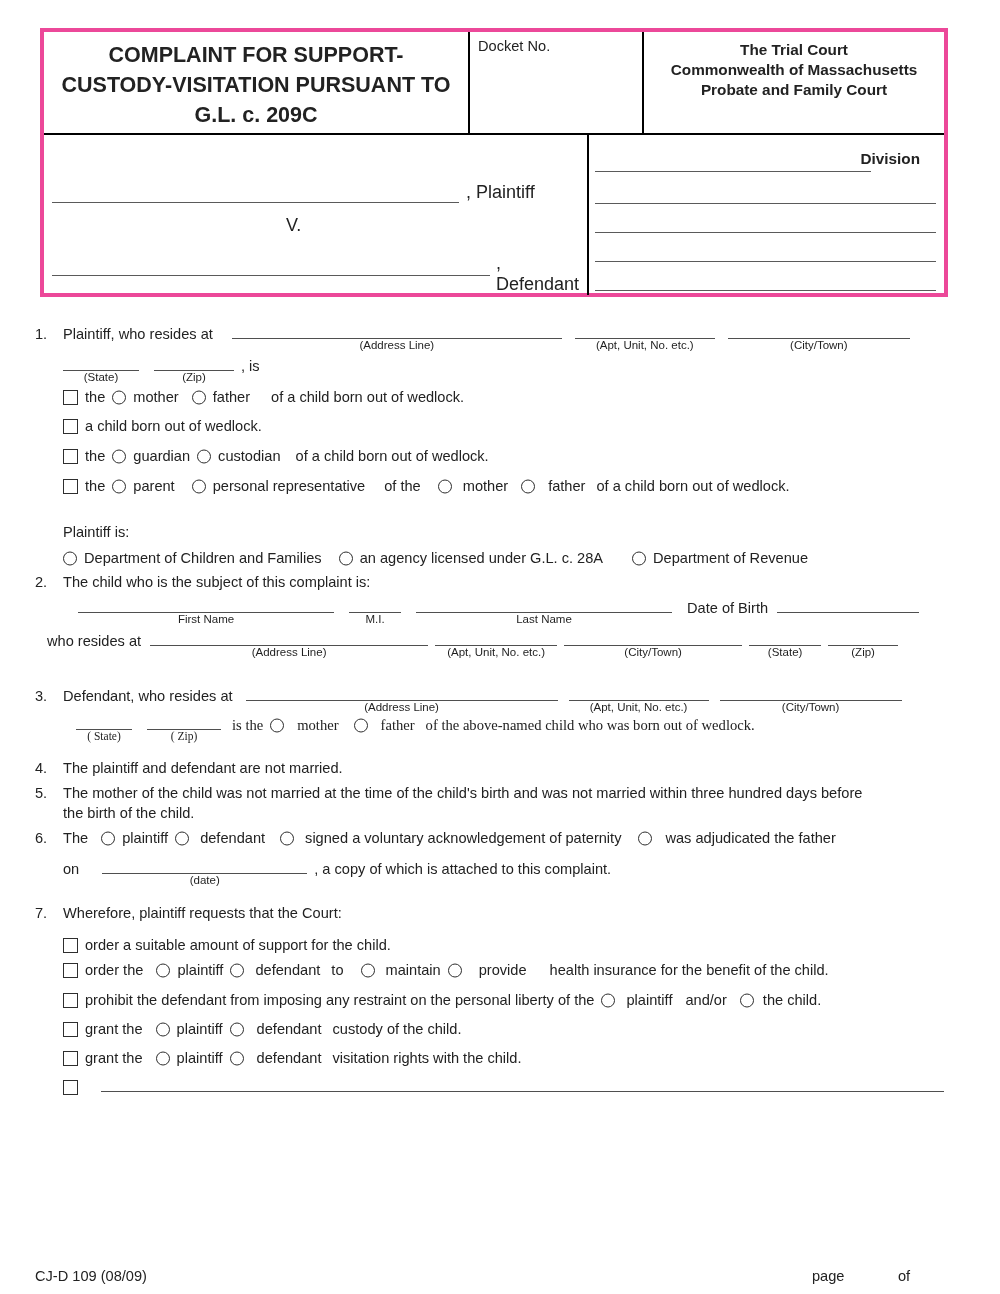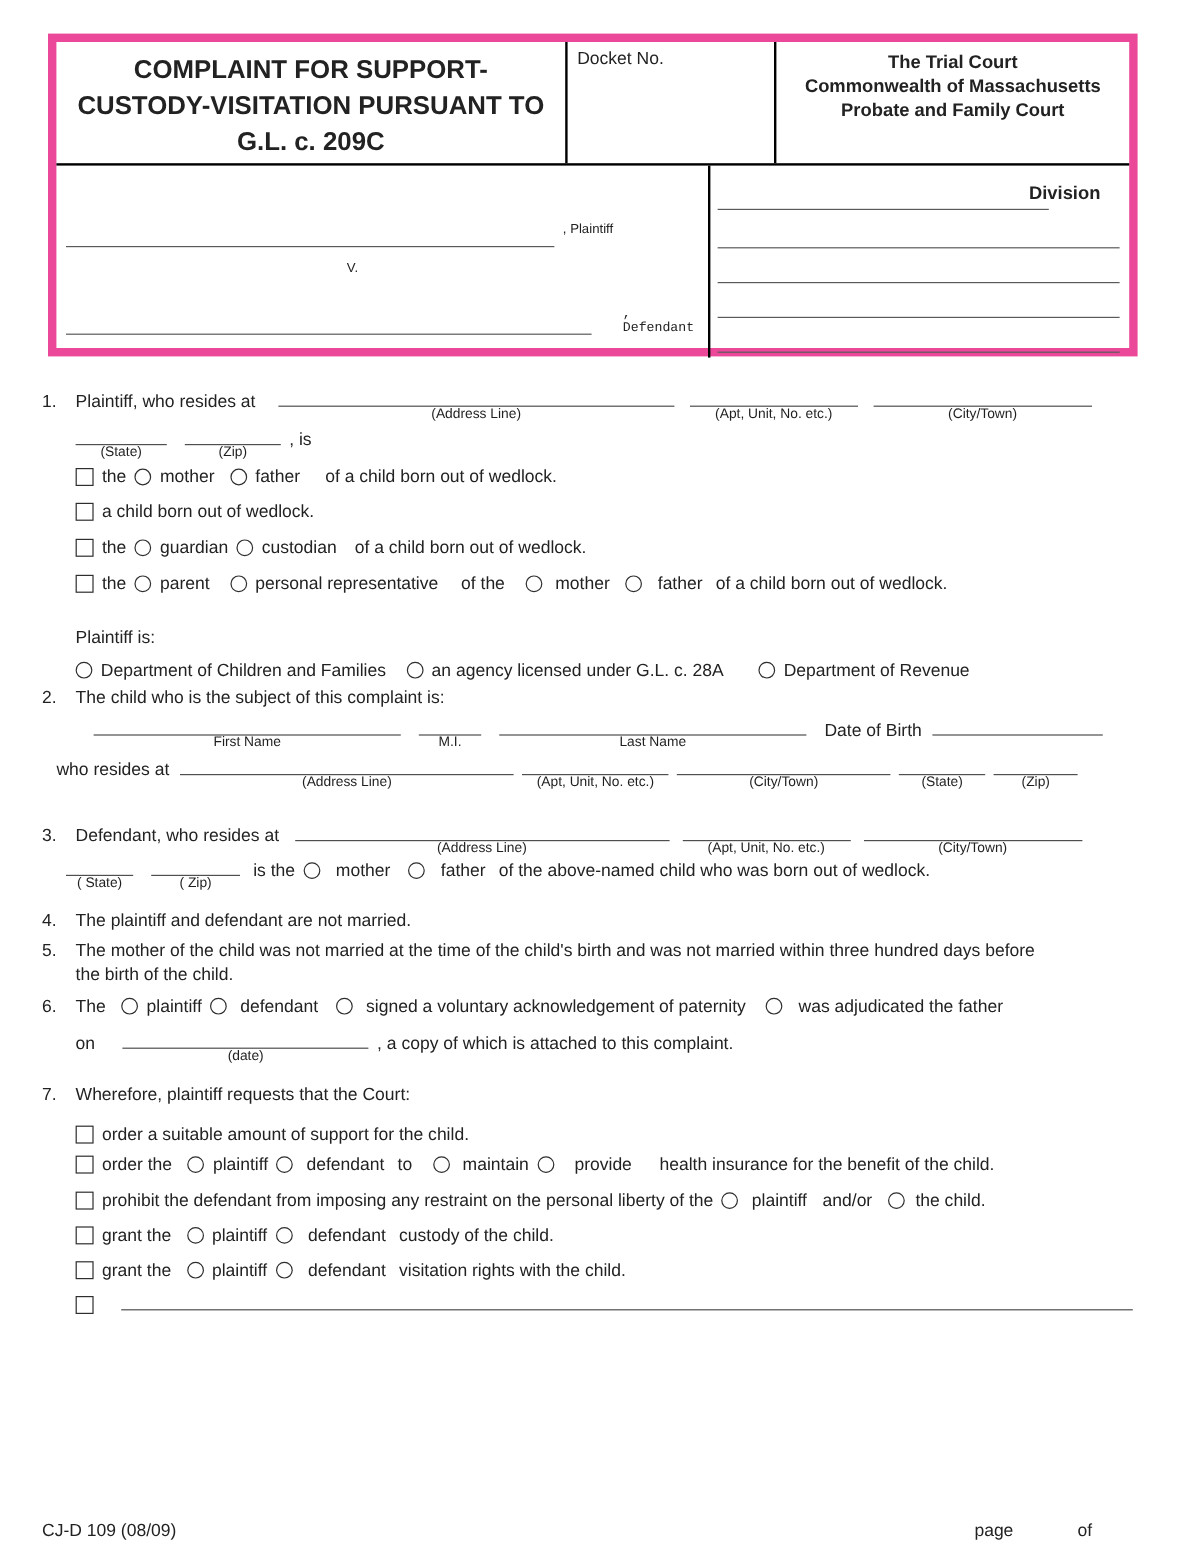--- a/index.html
+++ b/index.html
@@ -1,35 +1,35 @@
 <!DOCTYPE html>
 <html><head>
 <meta charset="utf-8">
 <style>
   html,body{margin:0;padding:0;background:#ffffff;}
   #form-page{
     position:relative;width:1000px;height:1294px;background:#ffffff;
     font-family:"Liberation Sans","DejaVu Sans",sans-serif;color:#222222;overflow:hidden;
   }
   
-  .hdr{position:absolute;left:40px;top:28px;width:908px;height:269px;border:7px solid #ec4899;box-sizing:border-box;}
+  .hdr{position:absolute;left:40px;top:28px;width:908px;height:269px;border:4px solid #ec4899;box-sizing:border-box;}
   .h-r1{display:flex;height:103px;border-bottom:2px solid #000;box-sizing:border-box;}
   .h-title{width:426px;border-right:2px solid #000;box-sizing:border-box;text-align:center;
            font-weight:bold;font-size:21.5px;line-height:30px;padding-top:8px;}
   .h-docket{width:174px;border-right:2px solid #000;box-sizing:border-box;padding:6px 8px;font-size:14.6px;}
   .h-court{flex:1;text-align:center;font-weight:bold;font-size:15.3px;line-height:20px;padding-top:8px;}
   .h-r2{position:relative;height:160px;display:flex;}
-  .h-caption{width:545px;border-right:2px solid #000;box-sizing:border-box;position:relative;font-size:11px;}
+  .h-caption{width:545px;border-right:2px solid #000;box-sizing:border-box;position:relative;font-size:18px;}
   .h-division{flex:1;position:relative;}
   .cap-line{position:absolute;border-bottom:1.5px solid #5a5a5a;height:0;}
   .cap-pl-line{left:8px;top:67px;width:407px;}
   .cap-pl-label{position:absolute;left:422px;top:47px;}
   .cap-v{position:absolute;left:242px;top:80px;}
   .cap-df-line{left:8px;top:140px;width:438px;}
-  .cap-df-label{position:absolute;left:472px;top:118px;font-family:Liberation Mono, monospace;}
+  .cap-df-label{position:absolute;left:452px;top:118px;}
   .div-label{position:absolute;right:24px;top:15px;font-weight:bold;font-size:15.3px;}
   .div-line{position:absolute;left:6px;border-bottom:1.5px solid #5a5a5a;height:0;}
   .div-line1{top:36px;width:276px;}
   .div-line2{top:68px;right:8px;}
   .div-line3{top:97px;right:8px;}
   .div-line4{top:126px;right:8px;}
   .div-line5{top:155px;right:8px;}
   
   .row{position:absolute;display:flex;align-items:baseline;font-size:14.6px;color:#222;white-space:nowrap;}
   .row > span{margin-right:7px;flex:none;}
@@ -219,21 +219,21 @@
         </span>
         <span class="gapx" style="width: 4px;"></span>
         <span class="ln" style="width: 140px;">
           <span class="lnlab">(Apt, Unit, No. etc.)</span>
         </span>
         <span class="gapx" style="width: 4px;"></span>
         <span class="ln" style="width: 182px;">
           <span class="lnlab">(City/Town)</span>
         </span>
       </div>
-      <div class="row" style="top: 716px; left: 55px;">
+      <div class="row" style="top: 716px; left: 76px; font-family: Liberation Serif, serif;">
         <span class="ln" style="width: 56px;">
           <span class="lnlab">( State)</span>
         </span>
         <span class="gapx" style="width: 8px;"></span>
         <span class="ln" style="width: 74px;">
           <span class="lnlab">( Zip)</span>
         </span>
         <span class="gapx" style="width: 4px;"></span>
         <span class="txt">is the</span>
         <span class="rd"></span>

